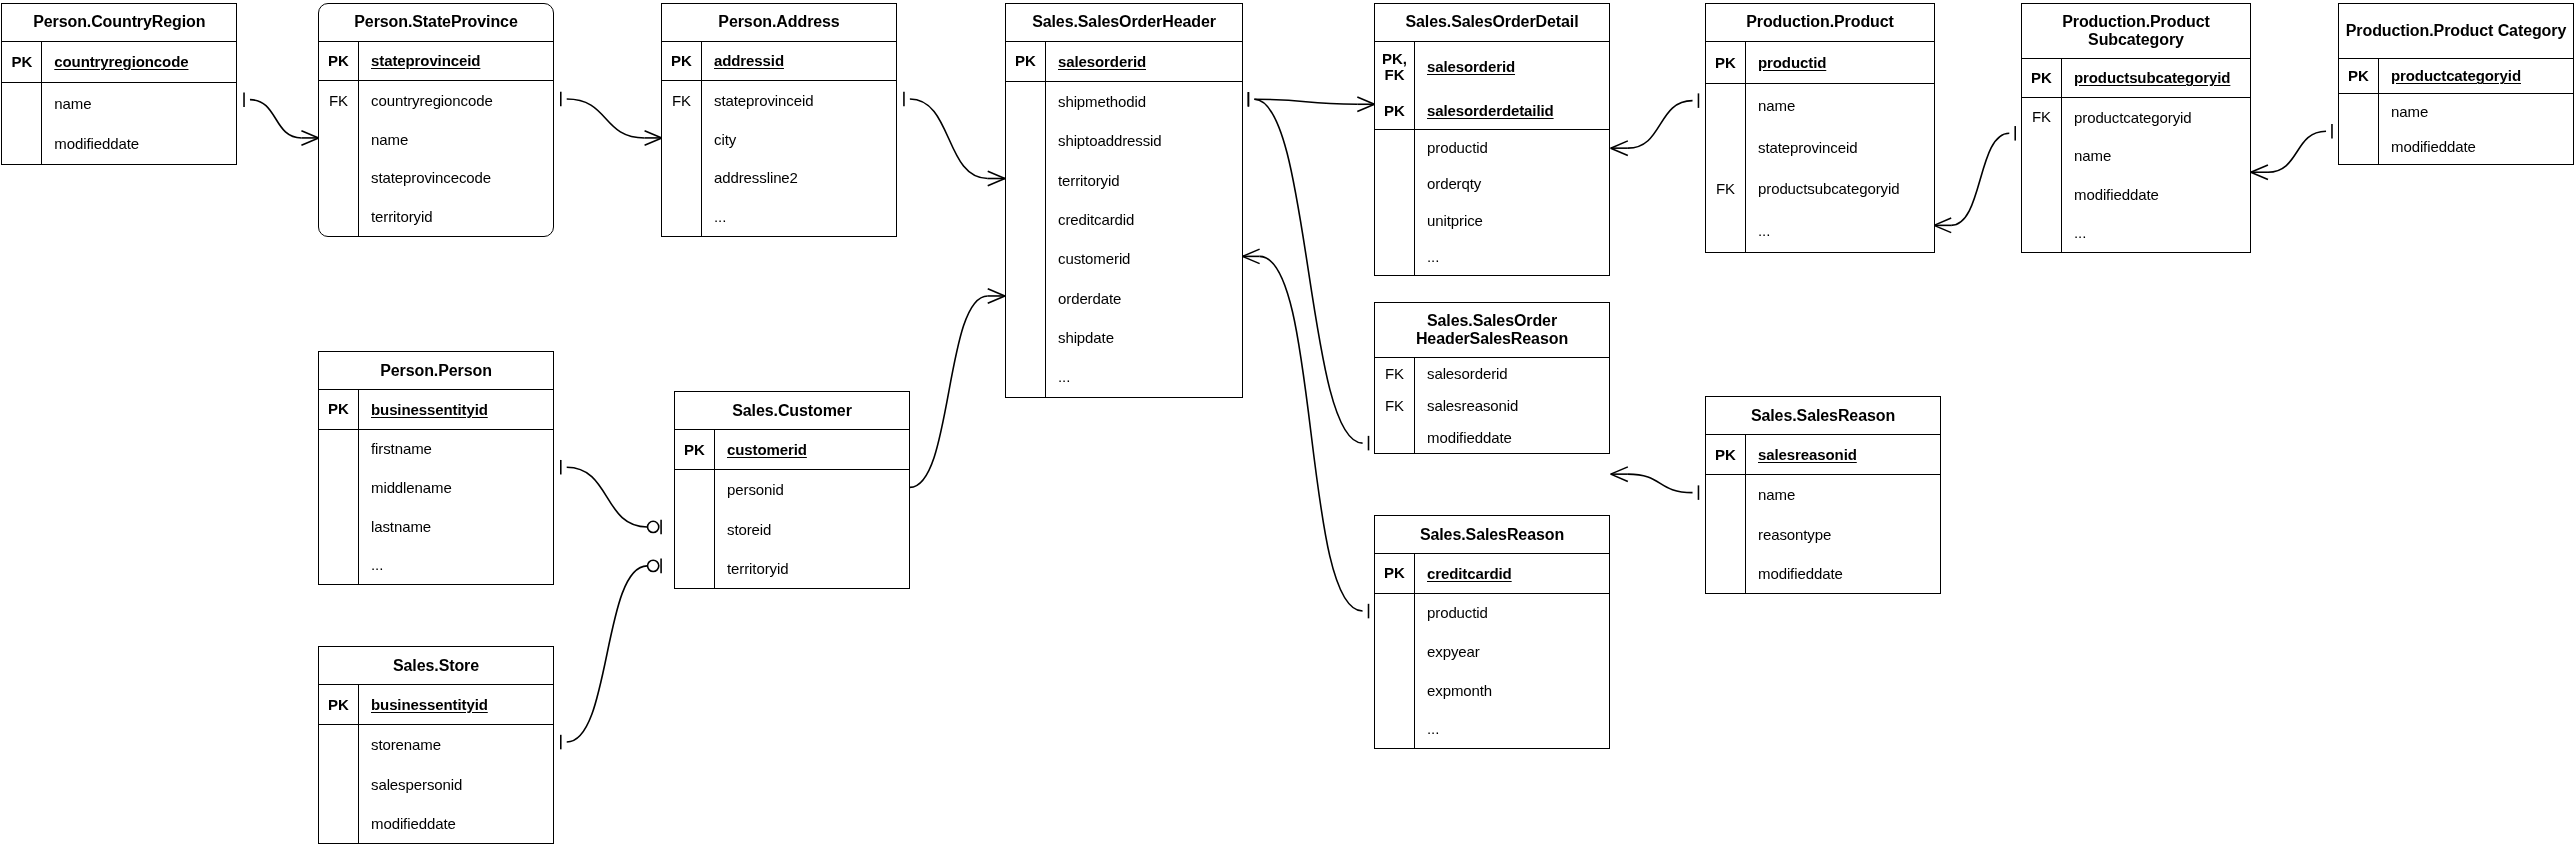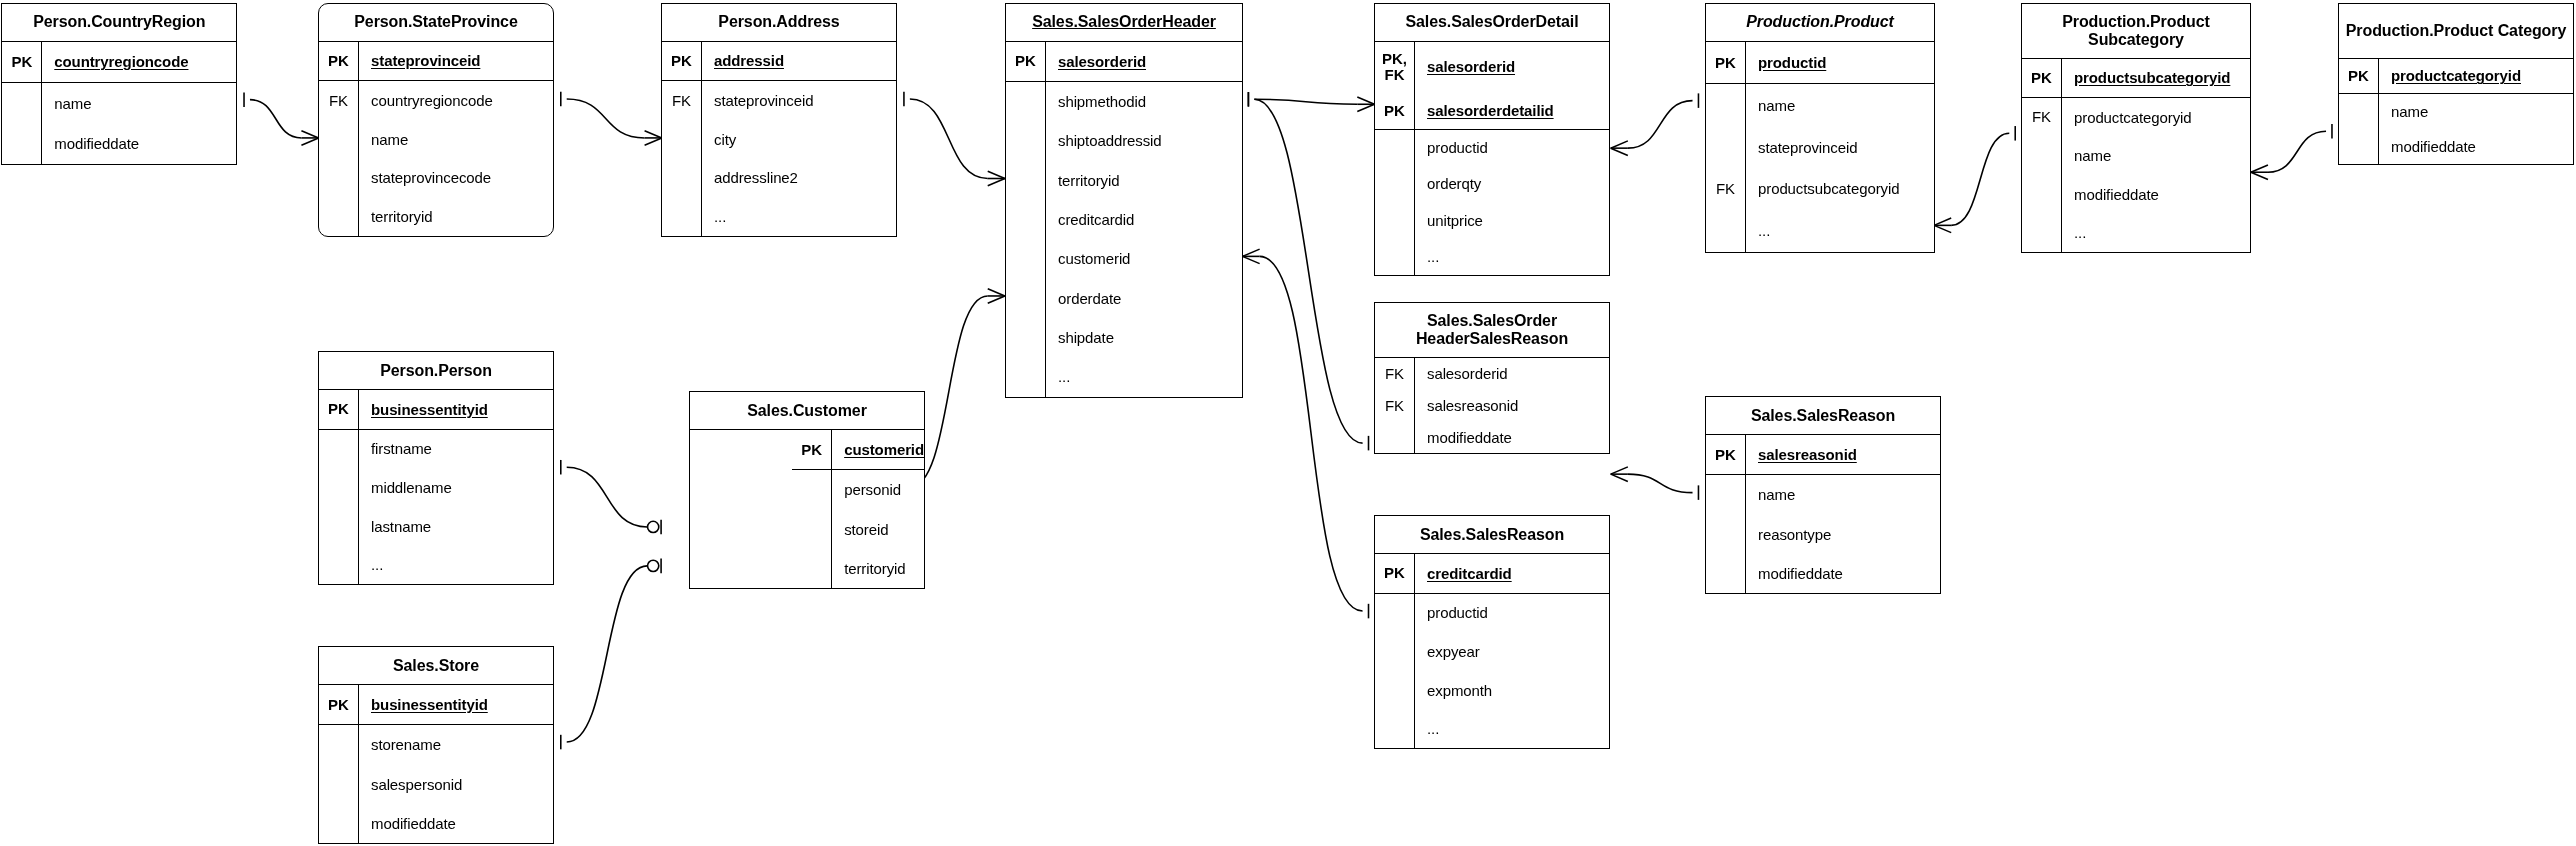--- a/index.html
+++ b/index.html
@@ -213,21 +213,21 @@
           <div class="key-cell"></div>
           <div class="name-cell">addressline2</div>
         </div>
         <div class="field">
           <div class="key-cell"></div>
           <div class="name-cell">...</div>
         </div>
       </div>
     </div>
     <div class="entity" style="left: 1005px; top: 2.6px; width: 238px; height: 395px;">
-      <div class="ent-title" style="height: 38px; flex: 0 0 38px; text-decoration: underline;">Sales.SalesOrderHeader</div>
+      <div class="ent-title" style="height: 38px; flex: 0 0 38px;">Sales.SalesOrderHeader</div>
       <div class="ent-body">
         <div class="field pk-sep">
           <div class="key-cell bold">PK</div>
           <div class="name-cell pk">salesorderid</div>
         </div>
         <div class="field">
           <div class="key-cell"></div>
           <div class="name-cell">shipmethodid</div>
         </div>
         <div class="field">
@@ -284,21 +284,21 @@
           <div class="key-cell"></div>
           <div class="name-cell">unitprice</div>
         </div>
         <div class="field">
           <div class="key-cell"></div>
           <div class="name-cell">...</div>
         </div>
       </div>
     </div>
     <div class="entity" style="left: 1705px; top: 2.6px; width: 230px; height: 250px;">
-      <div class="ent-title" style="height: 38px; flex: 0 0 38px; font-style: italic;">Production.Product</div>
+      <div class="ent-title" style="height: 38px; flex: 0 0 38px;">Production.Product</div>
       <div class="ent-body">
         <div class="field pk-sep">
           <div class="key-cell bold">PK</div>
           <div class="name-cell pk">productid</div>
         </div>
         <div class="field">
           <div class="key-cell"></div>
           <div class="name-cell">name</div>
         </div>
         <div class="field">
@@ -375,21 +375,21 @@
         <div class="field">
           <div class="key-cell"></div>
           <div class="name-cell">lastname</div>
         </div>
         <div class="field">
           <div class="key-cell"></div>
           <div class="name-cell">...</div>
         </div>
       </div>
     </div>
-    <div class="entity" style="left: 689px; top: 391px; width: 236px; height: 198px; align-items: flex-end;">
+    <div class="entity" style="left: 674px; top: 391px; width: 236px; height: 198px;">
       <div class="ent-title" style="height: 38px; flex: 0 0 38px;">Sales.Customer</div>
       <div class="ent-body">
         <div class="field pk-sep">
           <div class="key-cell bold">PK</div>
           <div class="name-cell pk">customerid</div>
         </div>
         <div class="field">
           <div class="key-cell"></div>
           <div class="name-cell">personid</div>
         </div>

